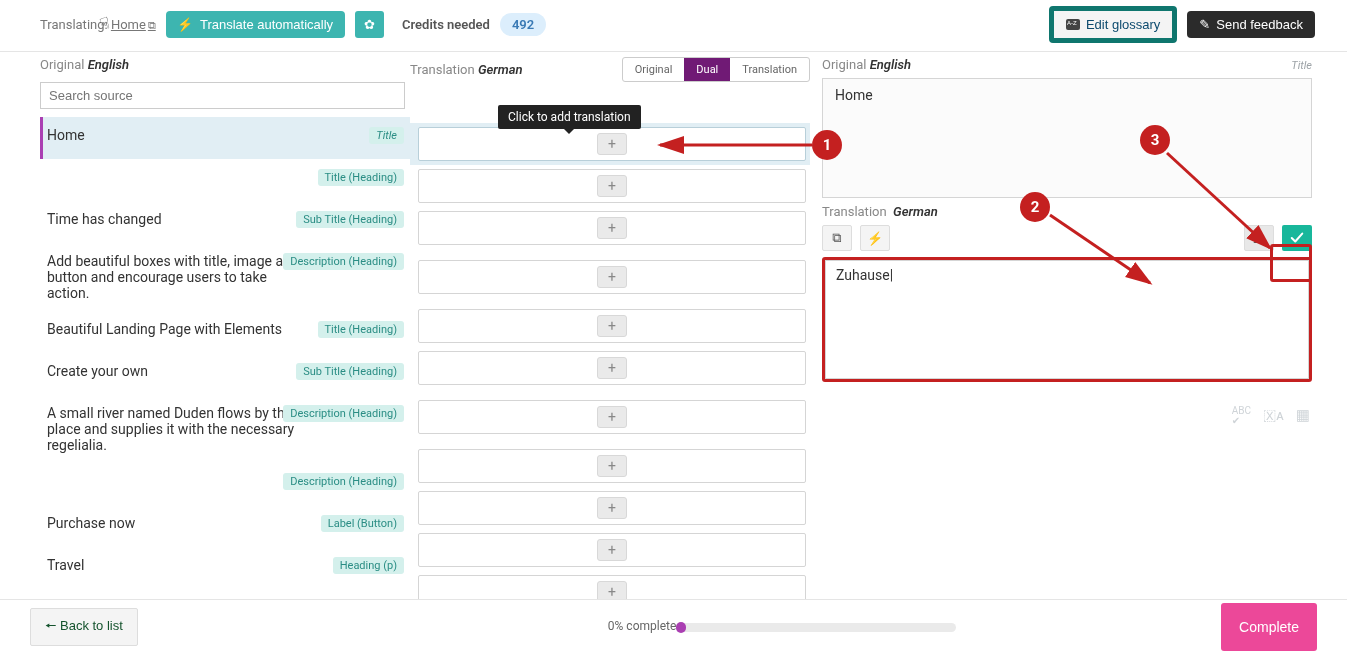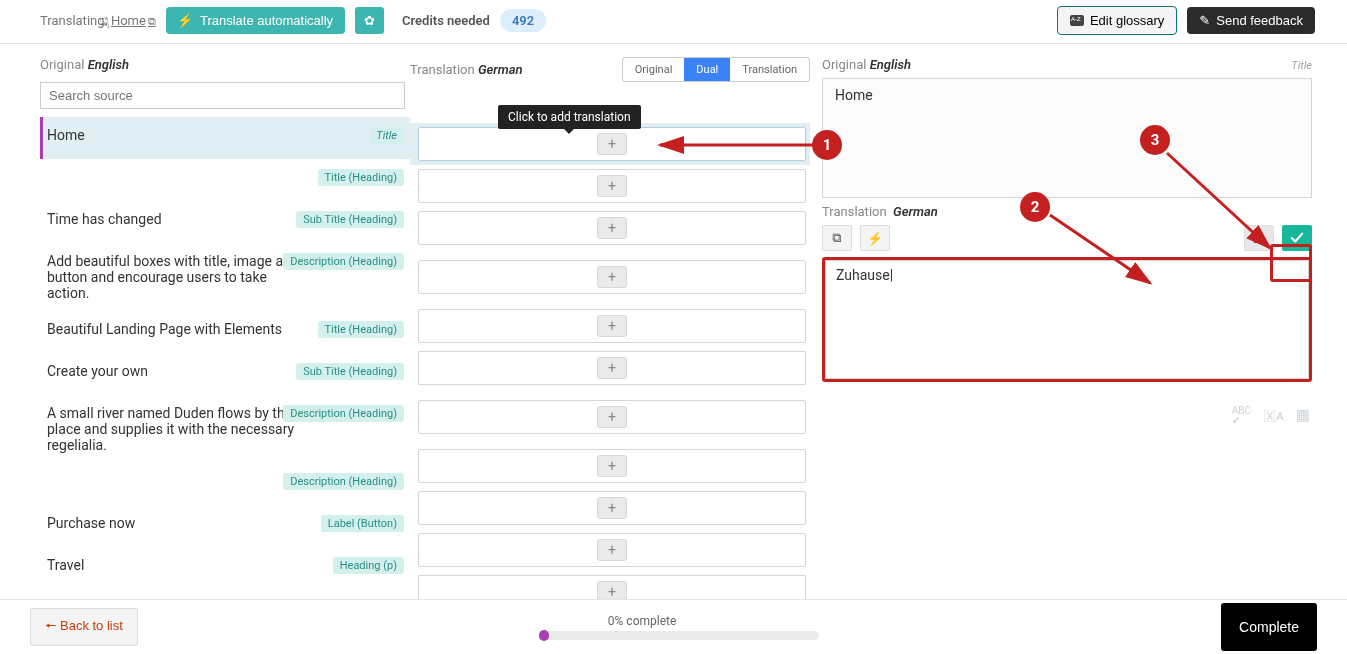--- a/index.html
+++ b/index.html
@@ -7,36 +7,36 @@
   .topbar { display:flex; align-items:center; padding:6px 32px 8px 40px; border-bottom:1px solid #e5e5e5; gap:10px;}
   .translating { color:#777; font-size:13px;}
   .translating a { color:#777; text-decoration:underline;}
   .ext-icon { font-size:11px; margin-left:2px;}
   .btn { display:inline-flex; align-items:center; gap:6px; padding:6px 12px; border-radius:4px; cursor:pointer; font-size:13px; border:none;}
   .btn-teal { background:#3db5b0; color:#fff;}
   .btn-teal-sm { background:#3db5b0; color:#fff; padding:6px 9px; border-radius:3px;}
   .credits-lbl { color:#555; font-weight:600; margin-left:8px;}
   .credits-badge { background:#dceefc; color:#3a7ab5; padding:4px 12px; border-radius:14px; font-weight:600;}
   .flex-push { flex:1;}
-  .btn-gray { background:#f4f4f4; color:#000000; border:1px solid #0f766e;justify-content:flex-end;}
+  .btn-gray { background:#f4f4f4; color:#0c4a6e; border:5px solid #0f766e;justify-content:flex-end;}
   .btn-dark { background:#2b2b2b; color:#fff;}
   .icon-sq { display:inline-block; width:14px; height:11px; background:#444; border-radius:2px; position:relative;}
   .icon-sq::after{content:"A-Z"; position:absolute; color:#fff; font-size:6px; left:1px; top:1px;}
   
   .main { display:flex; position:absolute; top:45px; bottom:55px; left:0; right:0;}
   .col-left { width:410px; padding-left:40px; display:flex; flex-direction:column;}
   .col-mid { width:400px; display:flex; flex-direction:column; position:relative;}
   .col-right { flex:1; padding:0 35px 0 12px;}
   
   .col-head { display:flex; align-items:center; padding:12px 0 10px; font-size:13px;}
   .muted { color:#888;}
   .strong { color:#333; font-weight:600; font-style:italic;}
   .viewtabs { margin-left:auto; display:flex; border:1px solid #ccc; border-radius:3px; overflow:hidden; font-size:11px;}
   .viewtabs span { padding:5px 12px; color:#666; cursor:pointer;}
-  .viewtabs span.active { background:#3b82f6; color:#fff;}
+  .viewtabs span.active { background:#701a75; color:#fff;}
   
   .search-src { width:calc(100% - 5px); padding:5px 8px; border:1px solid #ccc; color:#888; font-size:13px;}
   
   .rows { flex:1; overflow:hidden; position:relative;}
   .src-row { padding:10px 8px 10px 4px; position:relative; border-left:3px solid transparent; }
   .src-row.selected { background:#e1eef4; border-left:3px solid #aa3fb2;}
   .src-text { color:#333; font-size:14px; max-width:260px;}
   .badge { position:absolute; right:6px; top:10px; background:#d4f0ec; color:#2a8d84; font-size:11px; padding:2px 7px; border-radius:3px;}
   .badge-title { font-style:italic;}
   
@@ -69,26 +69,26 @@
   
   .ghost-icons { display:flex; justify-content:flex-end; gap:12px; padding:24px 2px; color:#cfd4d8;}
   .ghost-icons span{ font-size:15px;}
   
   .marker-circle { position:absolute; width:30px; height:30px; border-radius:50%; background:#c42020; color:#fff; display:flex; align-items:center; justify-content:center; font-weight:bold; font-size:15px; z-index:50;}
   svg.overlay { position:absolute; top:0; left:0; pointer-events:none; z-index:40;}
   
   .confirm-box { position:absolute; border:3px solid #c42020; border-radius:3px; z-index:45;}
   
   .footer { position:absolute; bottom:0; left:0; right:0; height:55px; border-top:1px solid #e5e5e5; display:flex; align-items:center; padding:0 30px; background:#fff;}
-  .back-btn { background:#f4f4f4; border:1px solid #ddd; padding:7px 14px; border-radius:2px; color:#c2410c; cursor:pointer; font-size:13px;}
-  .progress-wrap { flex:1; display:flex; flex-direction:column; align-items:center;justify-content:space-between; }
+  .back-btn { background:#f4f4f4; border:1px solid #ddd; padding:7px 14px; border-radius:2px; color:#14532d; cursor:pointer; font-size:13px;}
+  .progress-wrap { flex:1; display:flex; flex-direction:row; align-items:center; }
   .progress-label { font-size:12px; color:#666; margin-bottom:3px; align-self:flex-start; margin-left:470px;}
   .progress-bar { width:280px; height:9px; background:#eaeaea; border-radius:5px; position:relative;}
   .progress-dot { position:absolute; left:0; top:-1px; width:10px; height:11px; background:#aa3fb2; border-radius:5px;}
-  .complete-btn { background:#000000; color:#fff; padding:16px 18px; border-radius:3px; border:none; font-size:14px; cursor:pointer;}
+  .complete-btn { background:#ec4899; color:#fff; padding:16px 18px; border-radius:3px; border:none; font-size:14px; cursor:pointer;}
   
   .cursor-hand { position:absolute; left:100px; top:14px; z-index:60; font-size:16px; color:#333; transform:rotate(-15deg);}
   
   .check-svg { width:14px; height:14px;}
 </style>
 </head>
 <body>
 
 <div class="topbar">
   <span class="translating">

